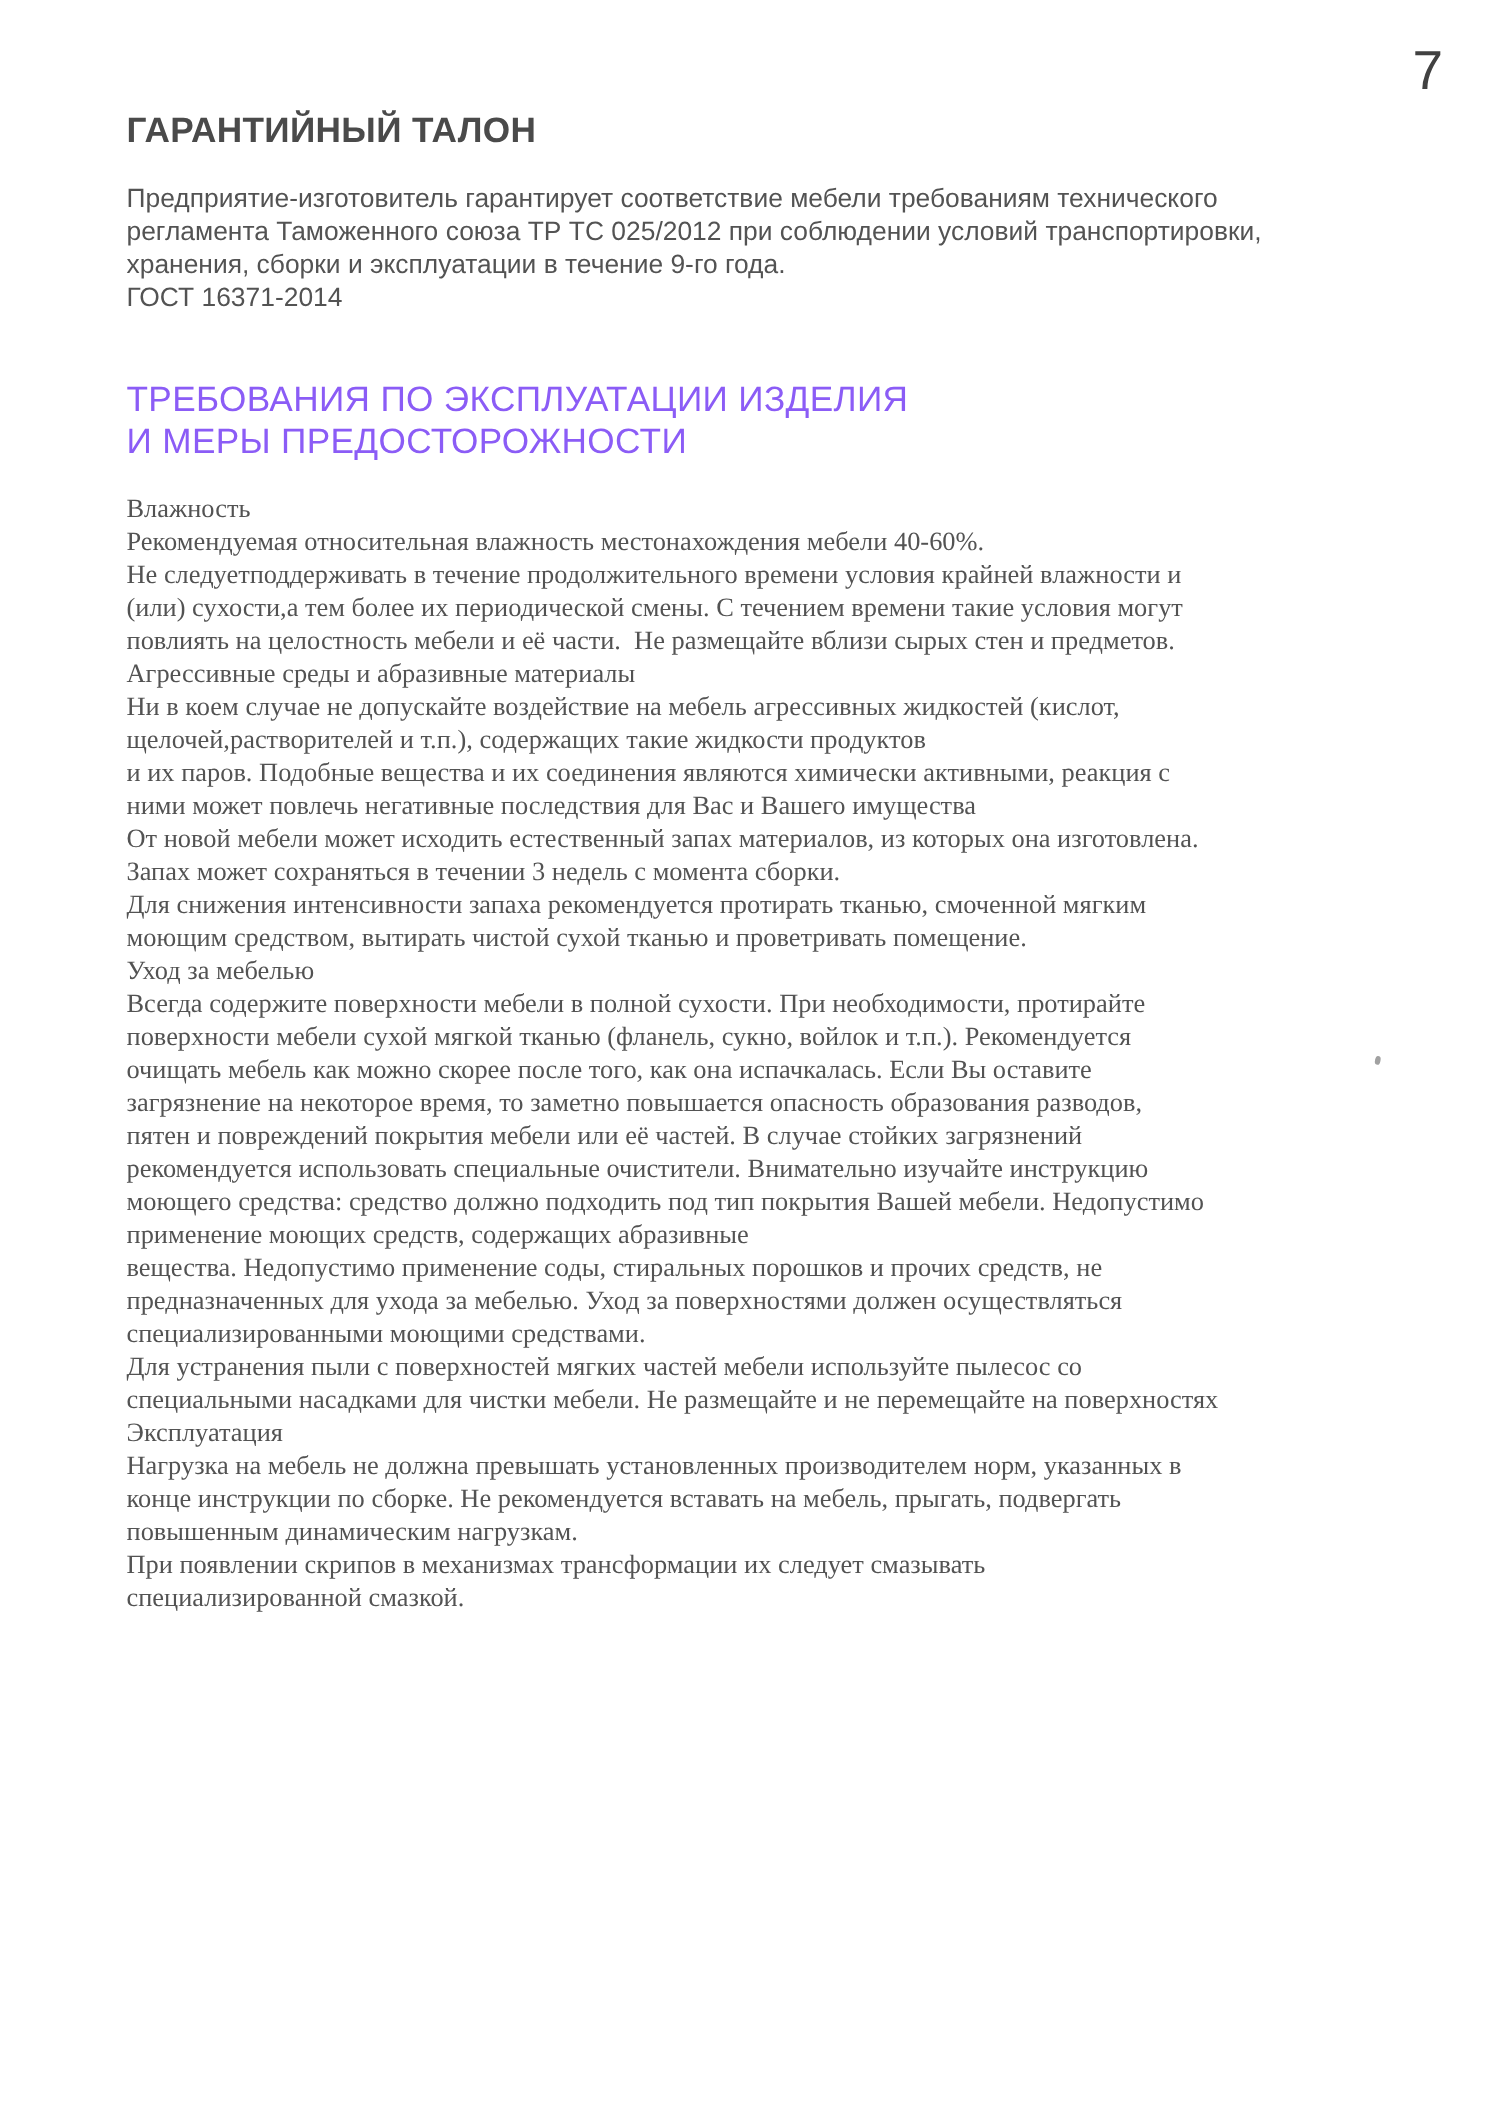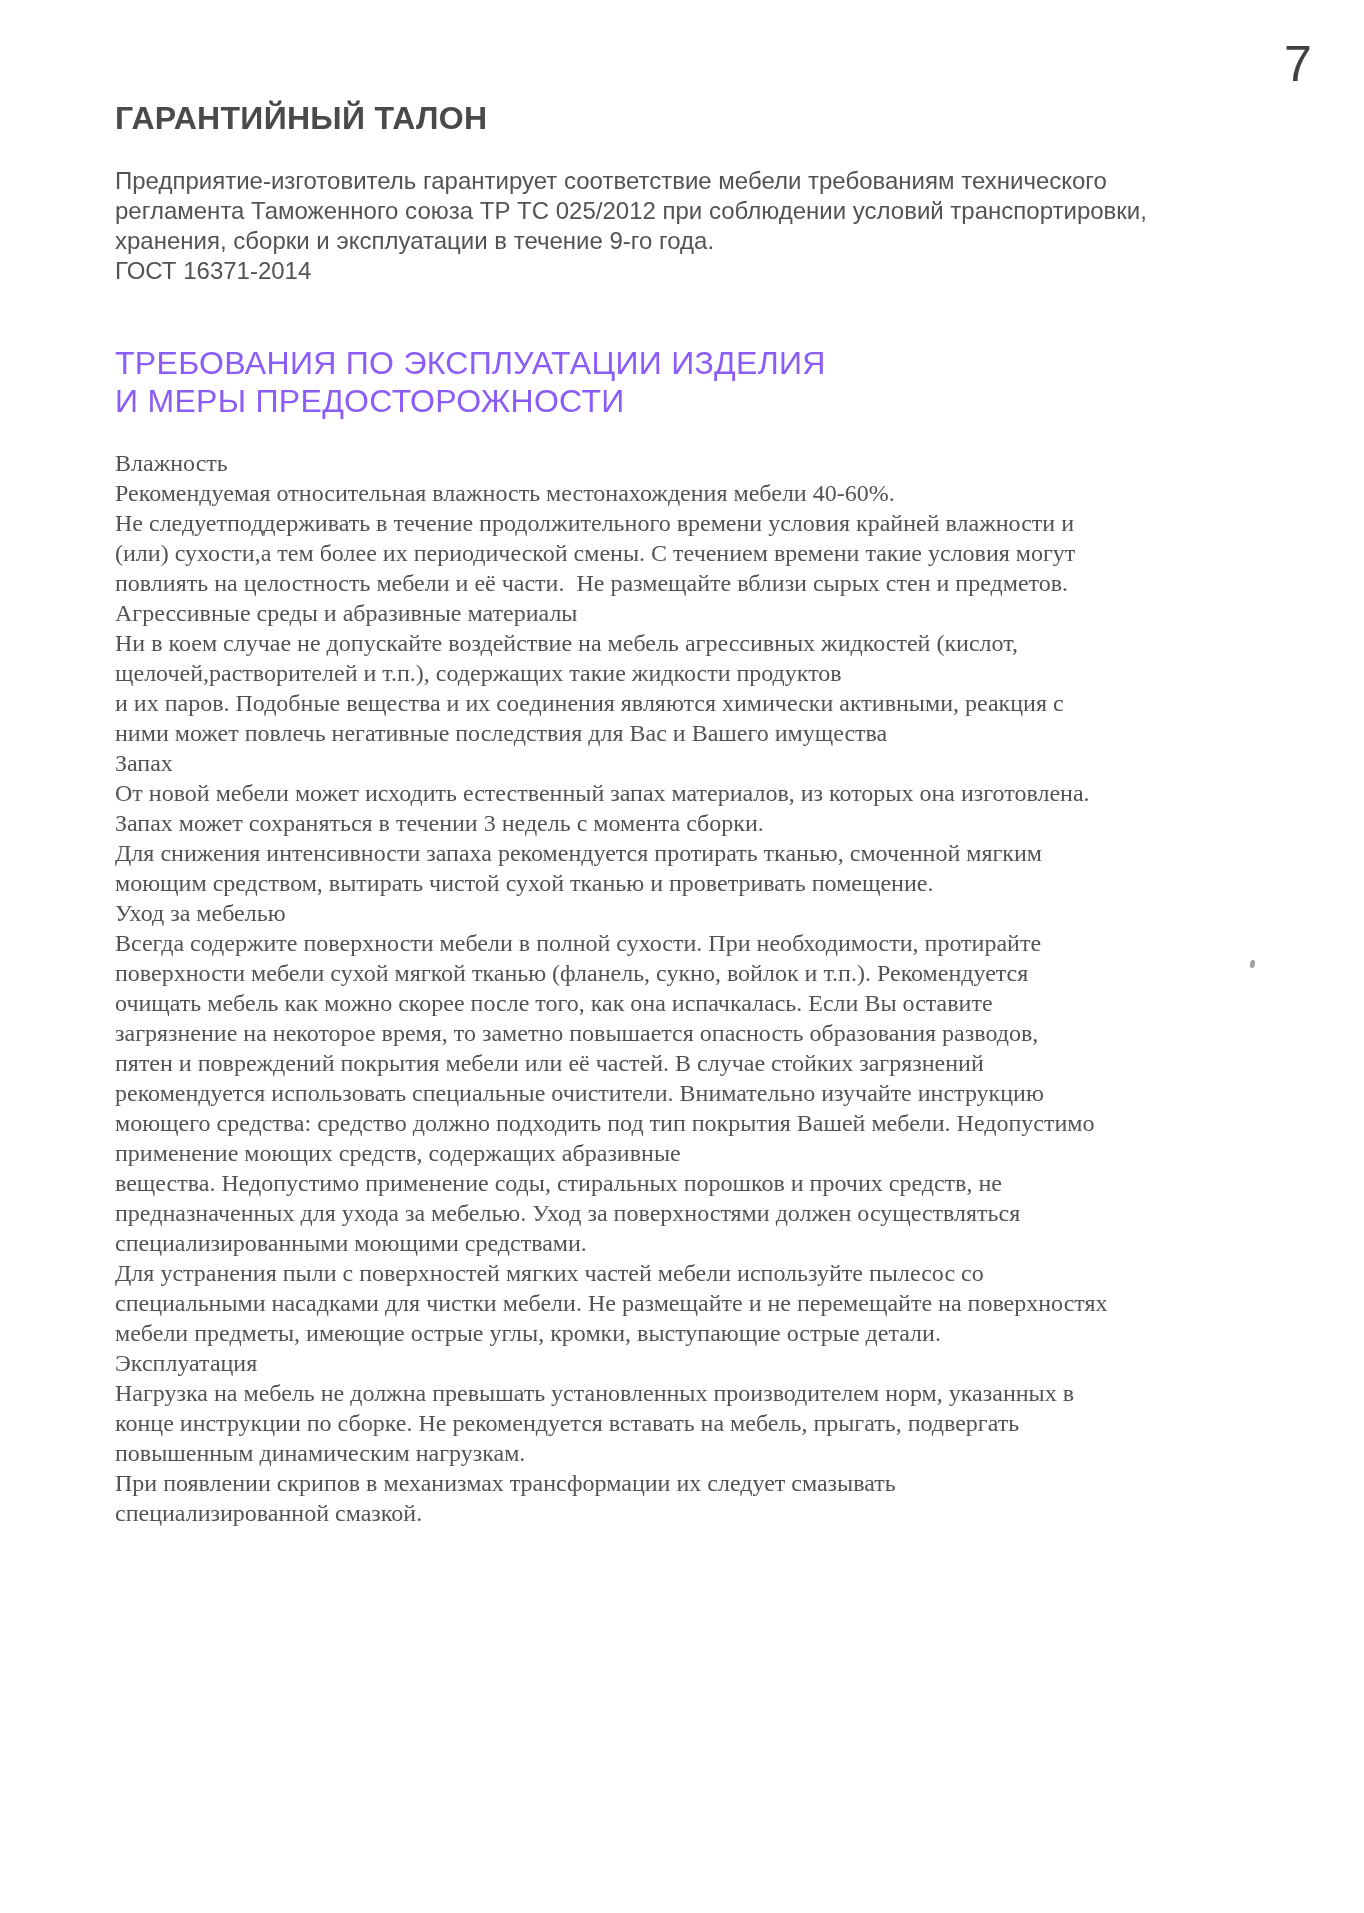--- a/index.html
+++ b/index.html
@@ -100,40 +100,38 @@
       <div class="line">Влажность</div>
       <div class="line">Рекомендуемая относительная влажность местонахождения мебели 40-60%.</div>
       <div class="line">Не следуетподдерживать в течение продолжительного времени условия крайней влажности и</div>
       <div class="line">(или) сухости,а тем более их периодической смены. С течением времени такие условия могут</div>
       <div class="line">повлиять на целостность мебели и её части.  Не размещайте вблизи сырых стен и предметов.</div>
       <div class="line">Агрессивные среды и абразивные материалы</div>
       <div class="line">Ни в коем случае не допускайте воздействие на мебель агрессивных жидкостей (кислот,</div>
       <div class="line">щелочей,растворителей и т.п.), содержащих такие жидкости продуктов</div>
       <div class="line">и их паров. Подобные вещества и их соединения являются химически активными, реакция с</div>
       <div class="line">ними может повлечь негативные последствия для Вас и Вашего имущества</div>
-      <div class="line">Запах</div>
       <div class="line">От новой мебели может исходить естественный запах материалов, из которых она изготовлена.</div>
       <div class="line">Запах может сохраняться в течении 3 недель с момента сборки.</div>
       <div class="line">Для снижения интенсивности запаха рекомендуется протирать тканью, смоченной мягким</div>
       <div class="line">моющим средством, вытирать чистой сухой тканью и проветривать помещение.</div>
       <div class="line">Уход за мебелью</div>
       <div class="line">Всегда содержите поверхности мебели в полной сухости. При необходимости, протирайте</div>
       <div class="line">поверхности мебели сухой мягкой тканью (фланель, сукно, войлок и т.п.). Рекомендуется</div>
       <div class="line">очищать мебель как можно скорее после того, как она испачкалась. Если Вы оставите</div>
       <div class="line">загрязнение на некоторое время, то заметно повышается опасность образования разводов,</div>
       <div class="line">пятен и повреждений покрытия мебели или её частей. В случае стойких загрязнений</div>
       <div class="line">рекомендуется использовать специальные очистители. Внимательно изучайте инструкцию</div>
       <div class="line">моющего средства: средство должно подходить под тип покрытия Вашей мебели. Недопустимо</div>
       <div class="line">применение моющих средств, содержащих абразивные</div>
       <div class="line">вещества. Недопустимо применение соды, стиральных порошков и прочих средств, не</div>
       <div class="line">предназначенных для ухода за мебелью. Уход за поверхностями должен осуществляться</div>
       <div class="line">специализированными моющими средствами.</div>
       <div class="line">Для устранения пыли с поверхностей мягких частей мебели используйте пылесос со</div>
       <div class="line">специальными насадками для чистки мебели. Не размещайте и не перемещайте на поверхностях</div>
-      <div class="line">мебели предметы, имеющие острые углы, кромки, выступающие острые детали.</div>
       <div class="line">Эксплуатация</div>
       <div class="line">Нагрузка на мебель не должна превышать установленных производителем норм, указанных в</div>
       <div class="line">конце инструкции по сборке. Не рекомендуется вставать на мебель, прыгать, подвергать</div>
       <div class="line">повышенным динамическим нагрузкам.</div>
       <div class="line">При появлении скрипов в механизмах трансформации их следует смазывать</div>
       <div class="line">специализированной смазкой.</div>
     </div>
 
   <div class="stray-mark"></div>
 

